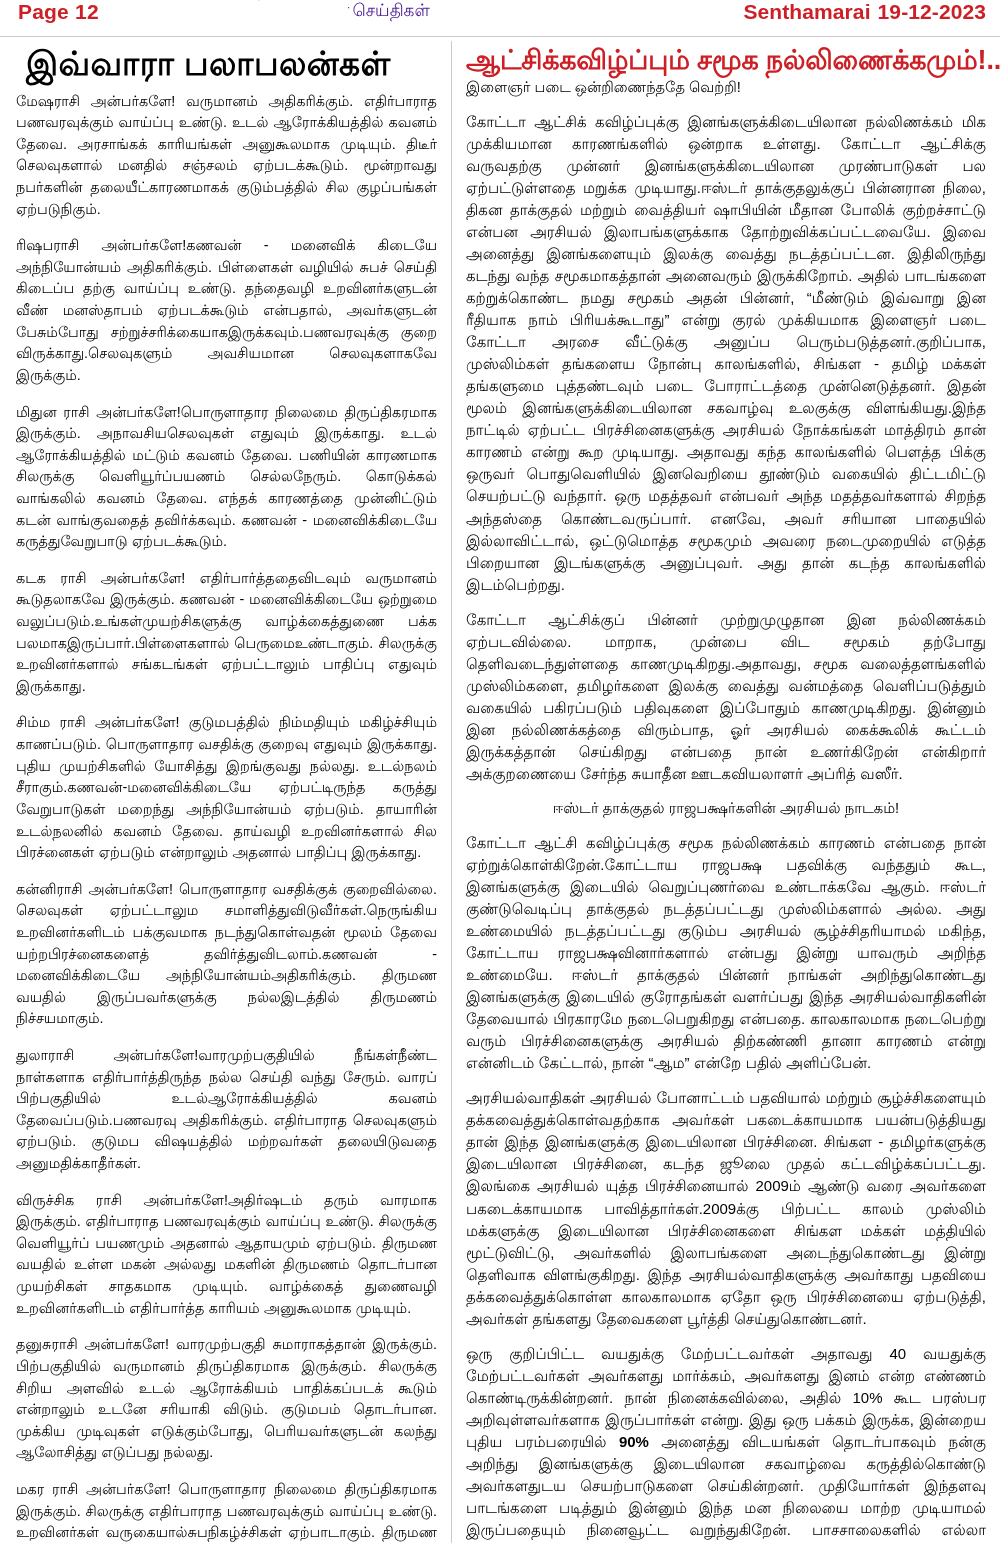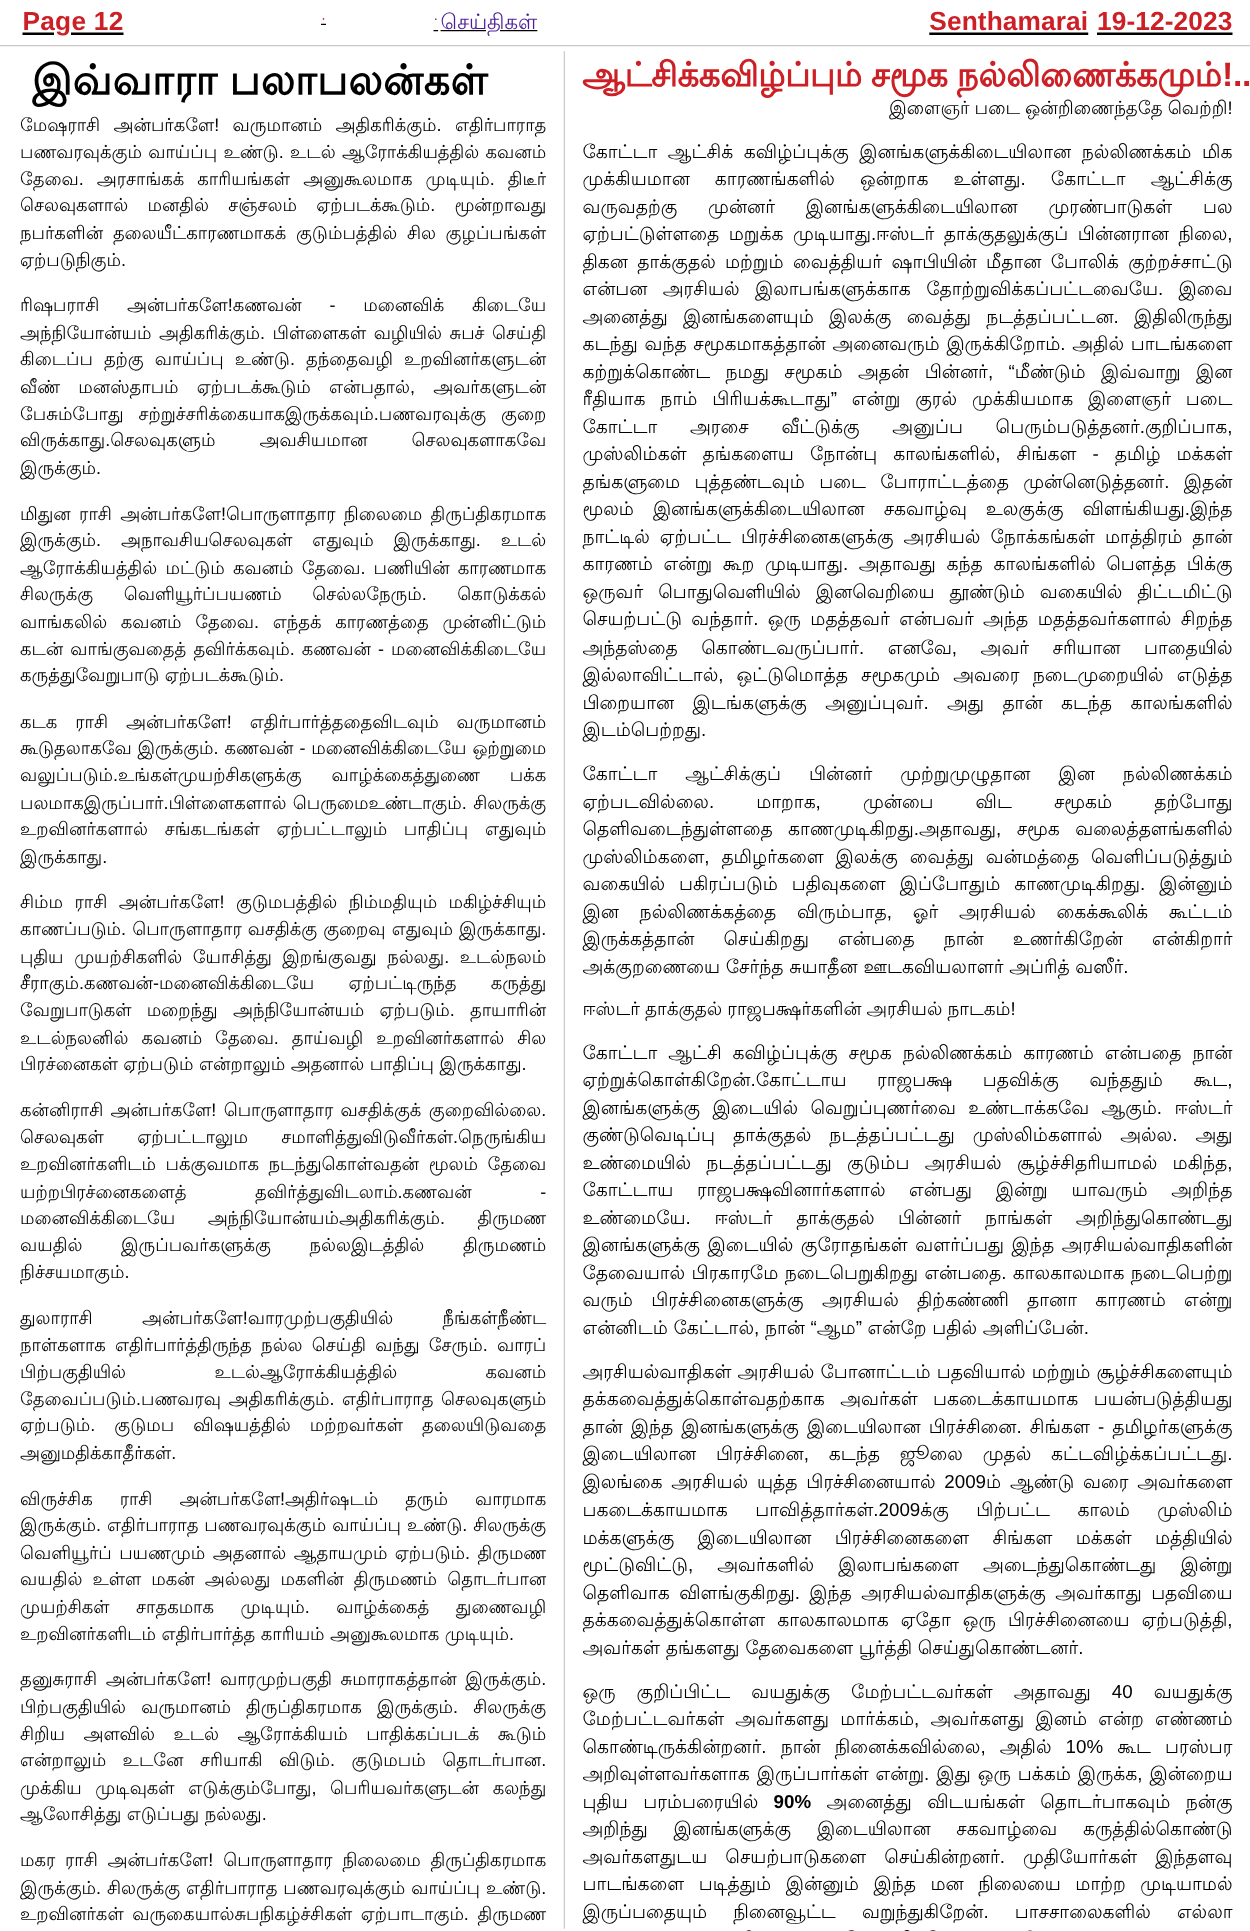--- a/index.html
+++ b/index.html
@@ -21,24 +21,22 @@
     width: 1000px;
     height: 1545px;
     background: #ffffff;
   }
 
   
   .masthead {
     position: relative;
     height: 37px;
     display: flex;
-    align-items: center;
     padding: 0 14px 0 18px;
     border-bottom: 1.5px solid #c9c9c9;
-    text-decoration: underline;
   }
   .masthead-left {
     font-size: 21px;
     font-weight: bold;
     color: #cc2026;
     letter-spacing: 0.2px;
     white-space: nowrap;
   }
   .masthead-dot {
     font-size: 12px;
@@ -123,27 +121,27 @@
     word-spacing: 0.4px;
   }
   .col-left .para { font-size: 14.4px; line-height: 1.5; margin-bottom: 15px; }
   .col-right .para { font-size: 15px; line-height: 1.47; margin-bottom: 13px; }
   .para:last-child { margin-bottom: 0; }
 
   .subhead {
     font-size: 14.6px;
     line-height: 1.4;
     margin: 0 0 13px 0;
-    text-align: right;
+    text-align: left;
   }
   .subhead-strong {
     font-size: 14.8px;
     line-height: 1.4;
     margin: 2px 0 13px 0;
-    text-align: left;
+    text-align: center;
   }
   b.inline-bold { font-weight: bold; }
 </style>
 </head>
 <body>
 
 <div class="page">
 
   <div class="masthead">
     <div class="masthead-left">Page 12</div>

